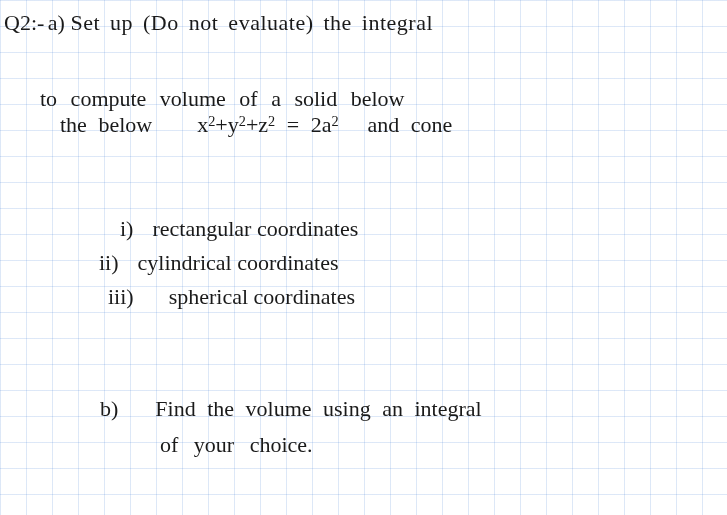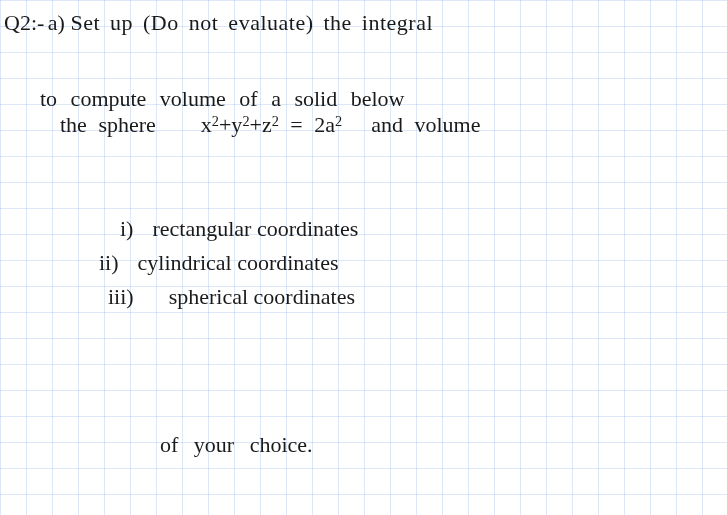--- a/index.html
+++ b/index.html
@@ -56,44 +56,49 @@
     <span>Q2:-</span>
     <span style="margin-left:-2px;">a)</span>
     <span style="letter-spacing:0.5px; word-spacing:4px;">Set up (Do not evaluate) the integral</span>
   </div>
 
   <div class="line" style="left:40px; top:86px; word-spacing:8px;">
     <span>to compute volume of a solid below</span>
   </div>
 
   <div class="line" style="left:60px; top:112px; word-spacing:6px;">
-    <span>the sphere</span>
+    <span>the below</span>
     <span style="display:inline-block; width:22px;"></span>
     <span>
       <span>x</span><sup>2</sup><span>+y</span><sup>2</sup><span>+z</span><sup>2</sup>
       <span>= 2a</span><sup>2</sup>
     </span>
     <span style="display:inline-block; width:6px;"></span>
-    <span>and volume</span>
+    <span>and cone</span>
   </div>
 
 
   <div class="line" style="left:120px; top:216px;text-align:right;">
     <span>i)</span>
     <span style="display:inline-block; width:8px;"></span>
     <span>rectangular coordinates</span>
   </div>
   <div class="line" style="left:99px; top:250px;">
     <span>ii)</span>
     <span style="display:inline-block; width:8px;"></span>
     <span>cylindrical coordinates</span>
   </div>
   <div class="line" style="left:108px; top:284px;">
     <span>iii)</span>
     <span style="display:inline-block; width:24px;"></span>
     <span>spherical coordinates</span>
   </div>
 
+  <div class="line" style="left:100px; top:396px; word-spacing:6px;">
+    <span>b)</span>
+    <span style="display:inline-block; width:14px;"></span>
+    <span>Find the volume using an integral</span>
+  </div>
   <div class="line" style="left:160px; top:432px; word-spacing:10px;">
     <span>of your choice.</span>
   </div>
 
 </div>
 
 </body></html>

